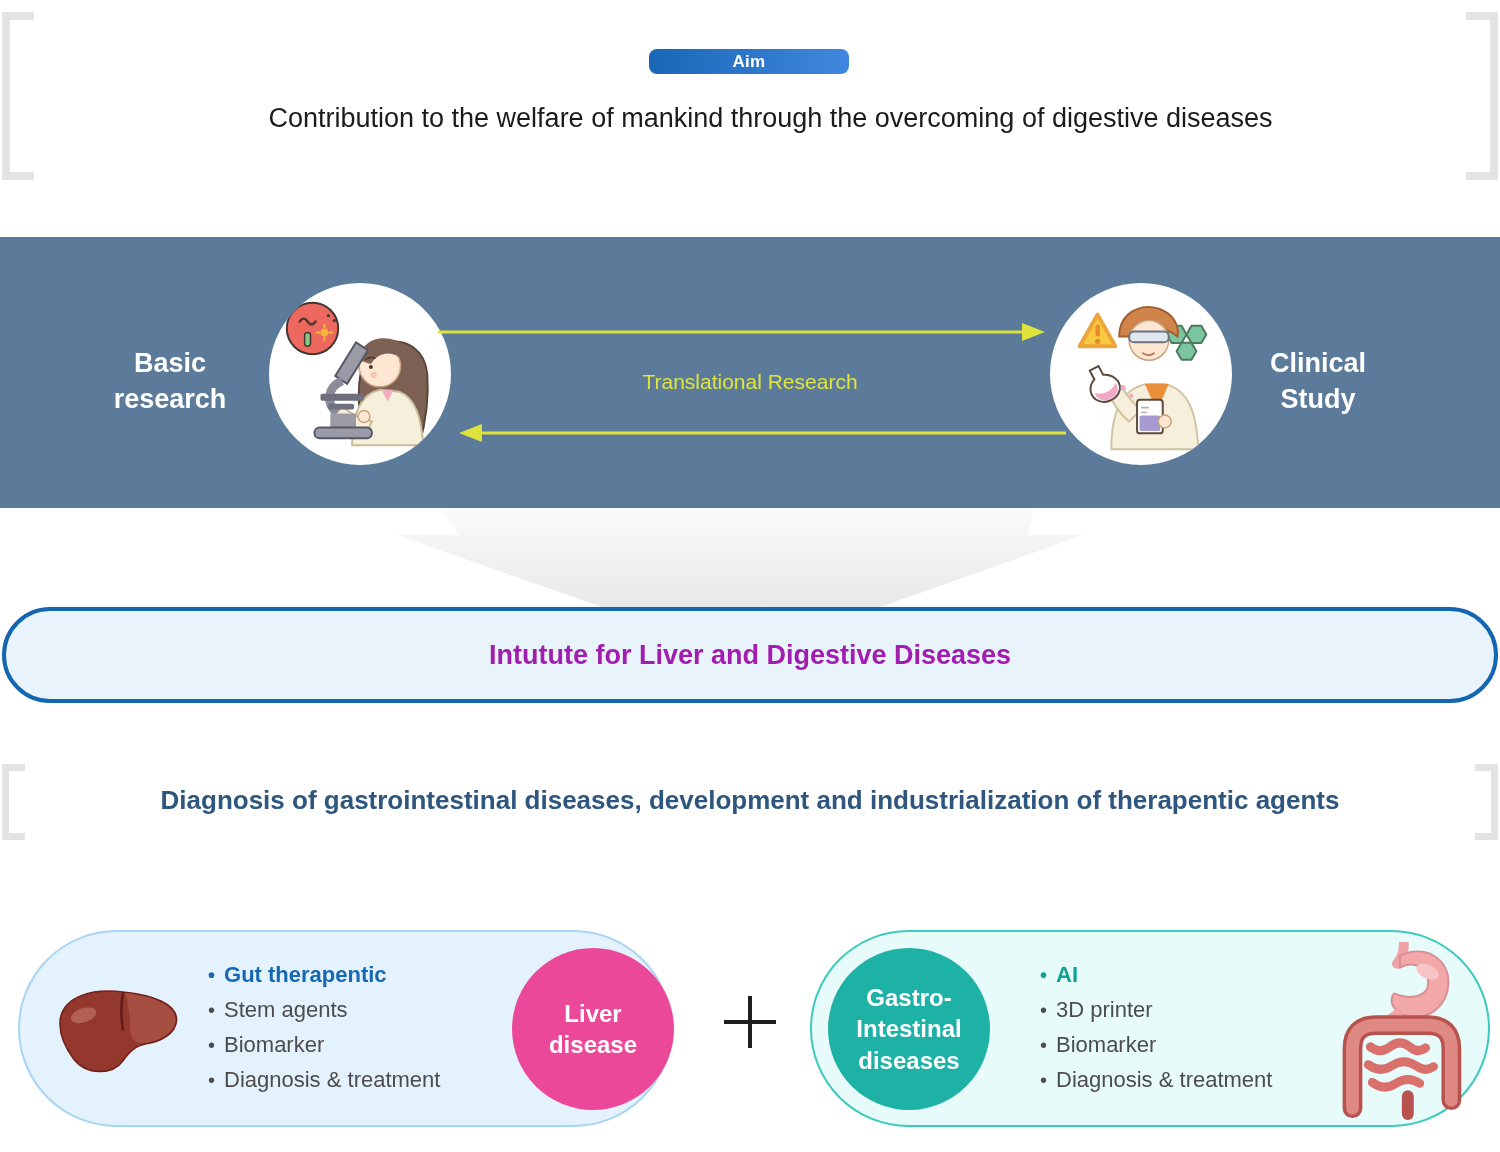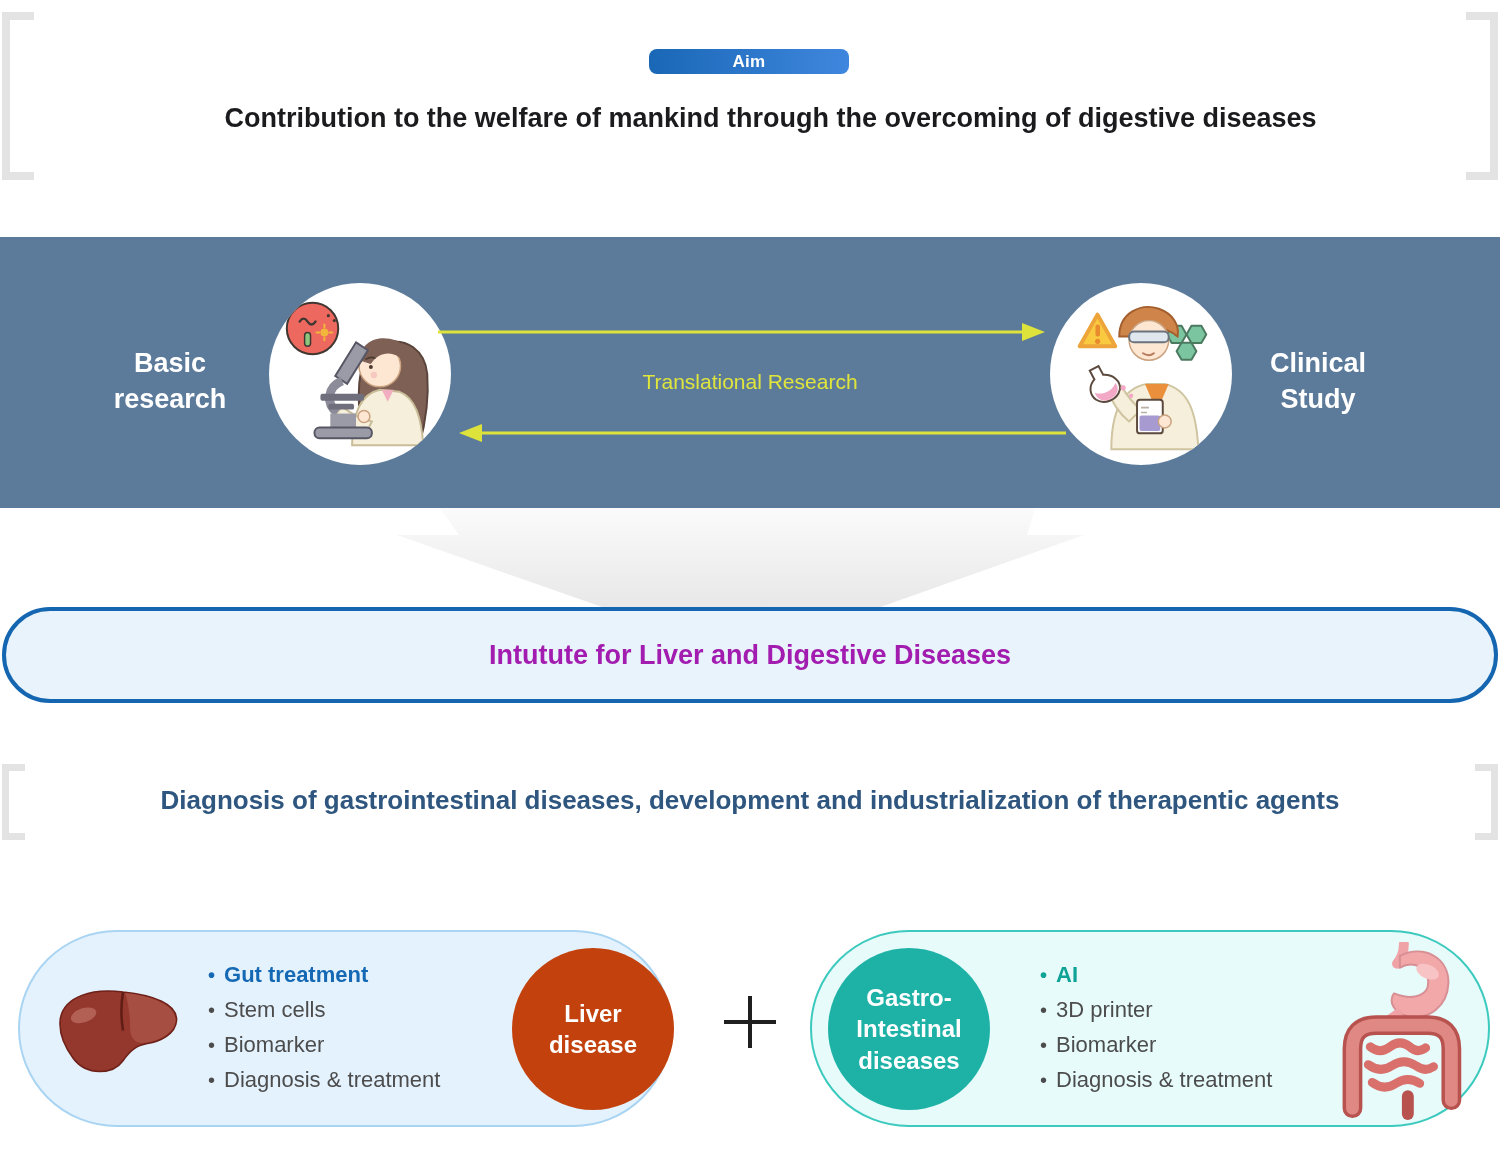--- a/index.html
+++ b/index.html
@@ -7,21 +7,21 @@
         font-family:"Liberation Sans",sans-serif;}
 
   
   .bracket{position:absolute;width:24px;height:152px;border:8px solid #e3e3e3;}
   .bracket.bleft{left:2px;top:12px;border-right:none;}
   .bracket.bright{right:2px;top:12px;border-left:none;}
   .aim-btn{position:absolute;left:649px;top:49px;width:200px;height:25px;border-radius:8px;
            background:linear-gradient(90deg,#1a67b6,#3f87de);color:#ffffff;font-size:17px;
            font-weight:700;display:flex;align-items:center;justify-content:center;letter-spacing:.3px;}
   .main-title{position:absolute;left:0;right:0;top:103px;text-align:center;font-size:27px;
-              font-weight:700;color:#1b1b1d;margin-left:41px;}
+              font-weight:400;color:#1b1b1d;margin-left:41px;}
 
   
   .band{position:absolute;left:0;top:237px;width:1500px;height:271px;background:#5c7b9a;}
   .band-label{position:absolute;color:#ffffff;font-size:27px;font-weight:700;text-align:center;line-height:1.35;}
   .band-label.left{left:95px;top:108px;width:150px;}
   .band-label.right{left:1258px;top:108px;width:120px;}
   .band-circle{position:absolute;top:46px;width:182px;height:182px;border-radius:50%;background:#ffffff;overflow:hidden;}
   .band-circle.cl{left:269px;}
   .band-circle.cr{left:1050px;}
   .band-arrows{position:absolute;left:430px;top:85px;width:640px;height:125px;}
@@ -43,21 +43,21 @@
   .sub-title{position:absolute;left:30px;right:30px;top:0;height:84px;display:flex;align-items:center;
              justify-content:center;font-size:26px;font-weight:700;color:#2e567f;}
 
   
   .card{position:absolute;top:930px;height:197px;border-radius:99px;box-sizing:border-box;}
   .card.liver{left:18px;width:654px;background:#e4f2fd;border:2px solid #a9d4f2;}
   .card.gi{left:810px;width:680px;background:#e6fbfa;border:2px solid #3cc9be;}
   .disease-circle{position:absolute;width:162px;height:162px;border-radius:50%;display:flex;
                   align-items:center;justify-content:center;text-align:center;color:#ffffff;
                   font-size:24px;font-weight:700;line-height:1.3;}
-  .disease-circle.blue{left:492px;top:16px;background:#c2410c;}
+  .disease-circle.blue{left:492px;top:16px;background:#ec4899;}
   .disease-circle.teal{left:16px;top:16px;background:#1eb2a6;}
   .disease-circle .lbl{width:126px;}
   .bullets{position:absolute;top:30px;}
   .card.liver .bullets{left:188px;}
   .card.gi .bullets{left:228px;}
   .li{display:flex;align-items:baseline;height:35px;font-size:22px;color:#4c4c4c;}
   .li .dot{font-size:20px;margin-right:9px;}
   .li.hl-blue{color:#1568b3;font-weight:700;}
   .li.hl-teal{color:#0fa296;font-weight:700;}
   .liver-art{position:absolute;left:36px;top:52px;}
@@ -189,25 +189,25 @@
   <div class="card liver">
     <svg class="liver-art" width="132" height="96" viewBox="0 0 130 95">
       <path d="M4,34 C8,12 36,4 66,8 C96,11 120,20 119,36 C118,50 102,57 90,59 C79,61 73,66 66,76 C56,90 30,91 17,74 C8,62 2,48 4,34 Z" fill="#94372d" stroke="#6e2118" stroke-width="1.5"></path>
       <path d="M68,9 C96,12 118,21 118,36 C117,49 101,56 89,58 C80,60 73,55 73,44 C73,28 70,14 68,9 Z" fill="#a54e41"></path>
       <path d="M66,8 C64,20 64,34 66,46" fill="none" stroke="#5f1d15" stroke-width="2.5"></path>
       <ellipse cx="27" cy="31" rx="13" ry="7" fill="#c27768" opacity="0.65" transform="rotate(-18 27 31)"></ellipse>
     </svg>
     <div class="bullets">
       <div class="li hl-blue">
           <span class="dot">•</span>
-          <span>Gut treatment</span>
-        </div>
-      <div class="li">
-          <span class="dot">•</span>
-          <span>Stem cells</span>
+          <span>Gut therapentic</span>
+        </div>
+      <div class="li">
+          <span class="dot">•</span>
+          <span>Stem agents</span>
         </div>
       <div class="li">
           <span class="dot">•</span>
           <span>Biomarker</span>
         </div>
       <div class="li">
           <span class="dot">•</span>
           <span>Diagnosis &amp; treatment</span>
         </div>
     </div>

